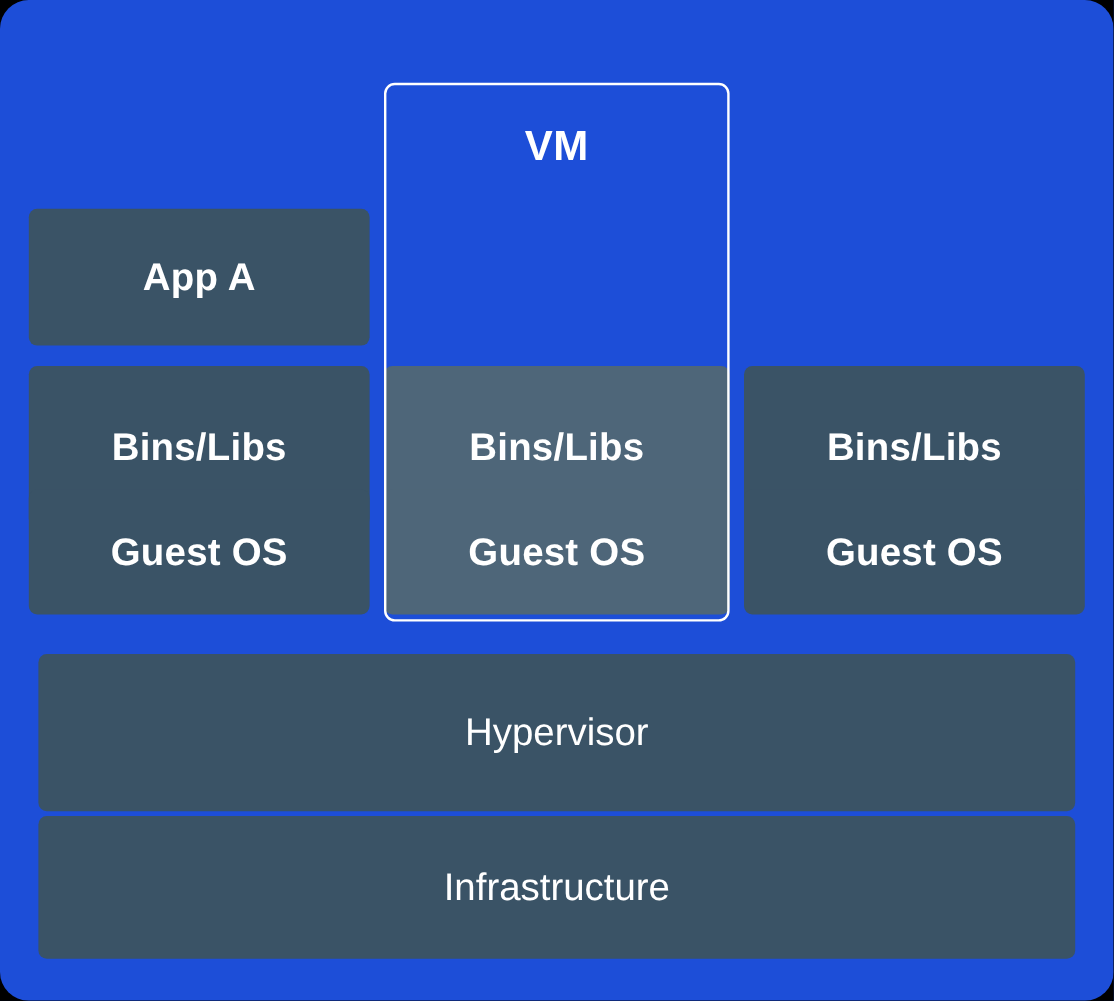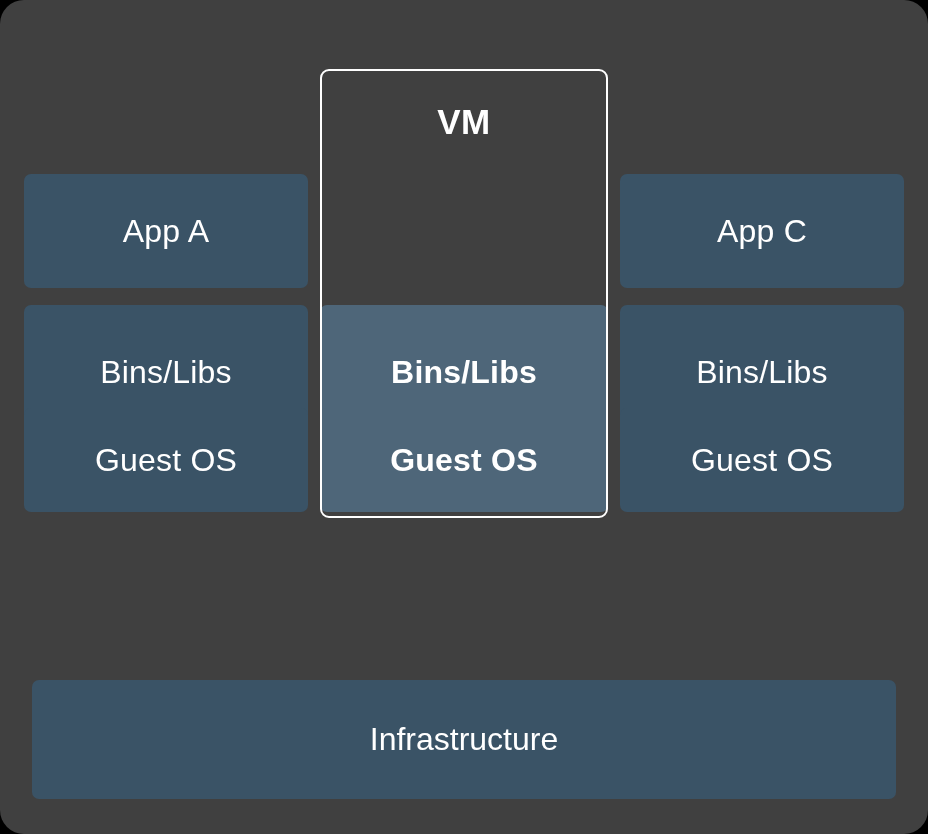--- a/index.html
+++ b/index.html
@@ -11,42 +11,42 @@
     width: 928px;
     height: 834px;
     overflow: hidden;
     font-family: "Liberation Sans", sans-serif;
   }
 
   #canvas {
     position: relative;
     width: 928px;
     height: 834px;
-    background: #404040;
+    background: #1d4ed8;
     border-radius: 24px;
     box-sizing: border-box;
     overflow: hidden;
   }
 
   
   .cell {
     position: absolute;
     box-sizing: border-box;
     display: flex;
     align-items: center;
     justify-content: center;
     color: #ffffff;
     border-radius: 7px;
     letter-spacing: 0.2px;
     white-space: nowrap;
   }
 
   .stack-cell {
     font-size: 32px;
-    font-weight: 400;
+    font-weight: 700;
   }
 
   .side {
     background: #3a5366;
   }
 
   .vm-col {
     background: #4e6679;
     font-weight: 700;
   }
@@ -112,32 +112,32 @@
 </head>
 <body>
 
 <div id="canvas">
 
   <div id="vm-label">VM</div>
 
   <div class="cell stack-cell side col-left row-app">App A</div>
 
 
-  <div class="cell stack-cell side col-right row-app">App C</div>
 
   <div class="cell stack-cell side col-left row-bins">Bins/Libs</div>
 
   <div class="cell stack-cell vm-col col-mid row-bins">Bins/Libs</div>
 
   <div class="cell stack-cell side col-right row-bins">Bins/Libs</div>
 
   <div class="cell stack-cell side col-left row-guest">Guest OS</div>
 
   <div class="cell stack-cell vm-col col-mid row-guest">Guest OS</div>
 
   <div class="cell stack-cell side col-right row-guest">Guest OS</div>
 
   <div id="vm-frame"></div>
 
+  <div class="wide-bar" id="bar-hypervisor">Hypervisor</div>
 
   <div class="wide-bar" id="bar-infrastructure">Infrastructure</div>
 
 </div>
 
 </body></html>

